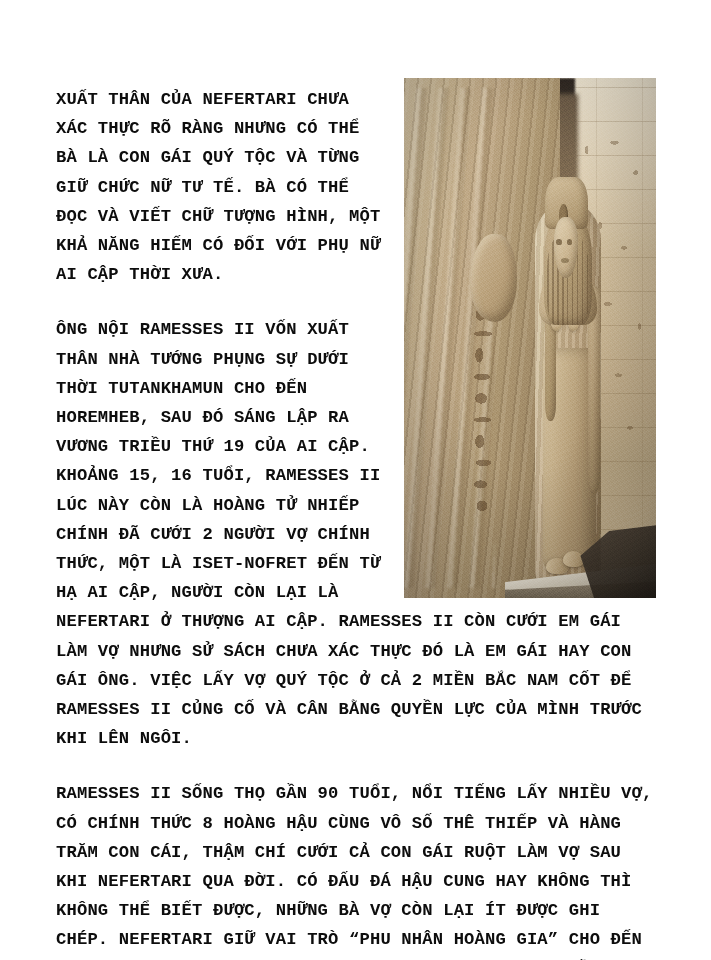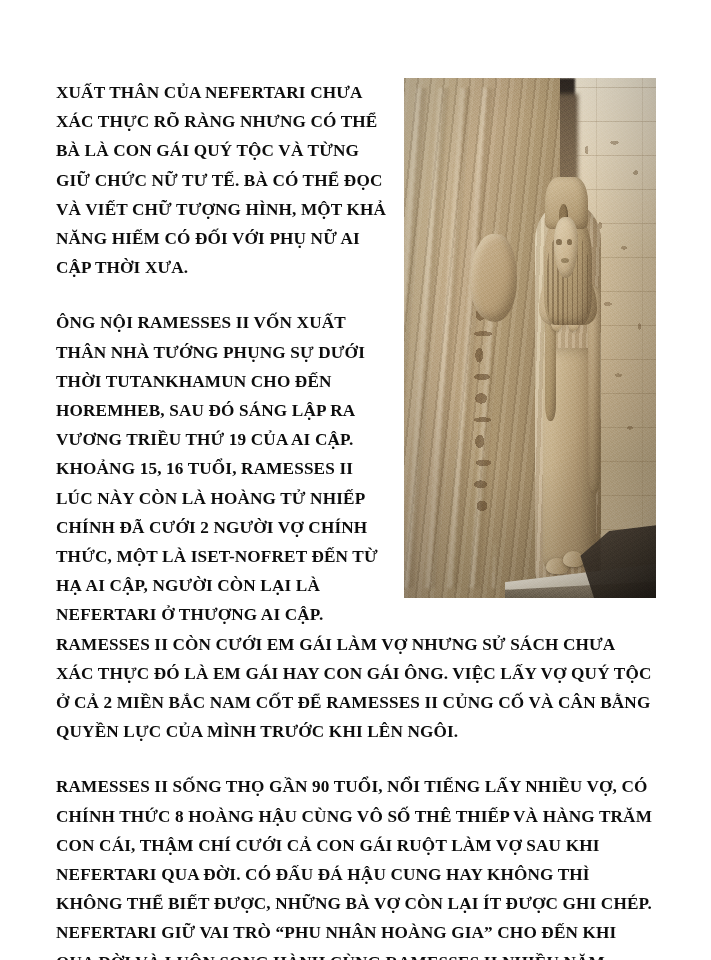--- a/index.html
+++ b/index.html
@@ -25,22 +25,22 @@
   
   #article {
     position: absolute;
     left: 56px;
     top: 78px;
     width: 600px;
     color: #111111;
   }
 
   .para {
-    margin: 0 0 26px 0;
-    font-family: Liberation Serif, serif;
+    margin: 7px 0 26px 0;
+    font-family: Liberation Mono, monospace;
     font-size: 17.2px;
     line-height: 29.2px;
     letter-spacing: 0.15px;
     font-weight: 600;
     font-stretch: semi-condensed;
     text-transform: uppercase;
     color: #0d0d0d;
     white-space: pre-line;
     font-synthesis: none;
     -webkit-font-smoothing: none;

